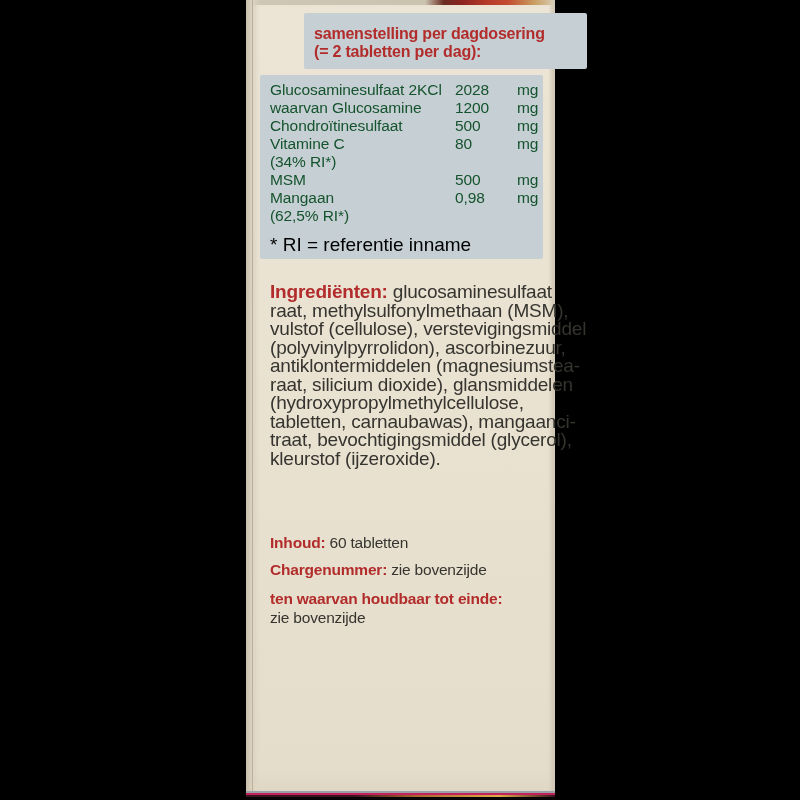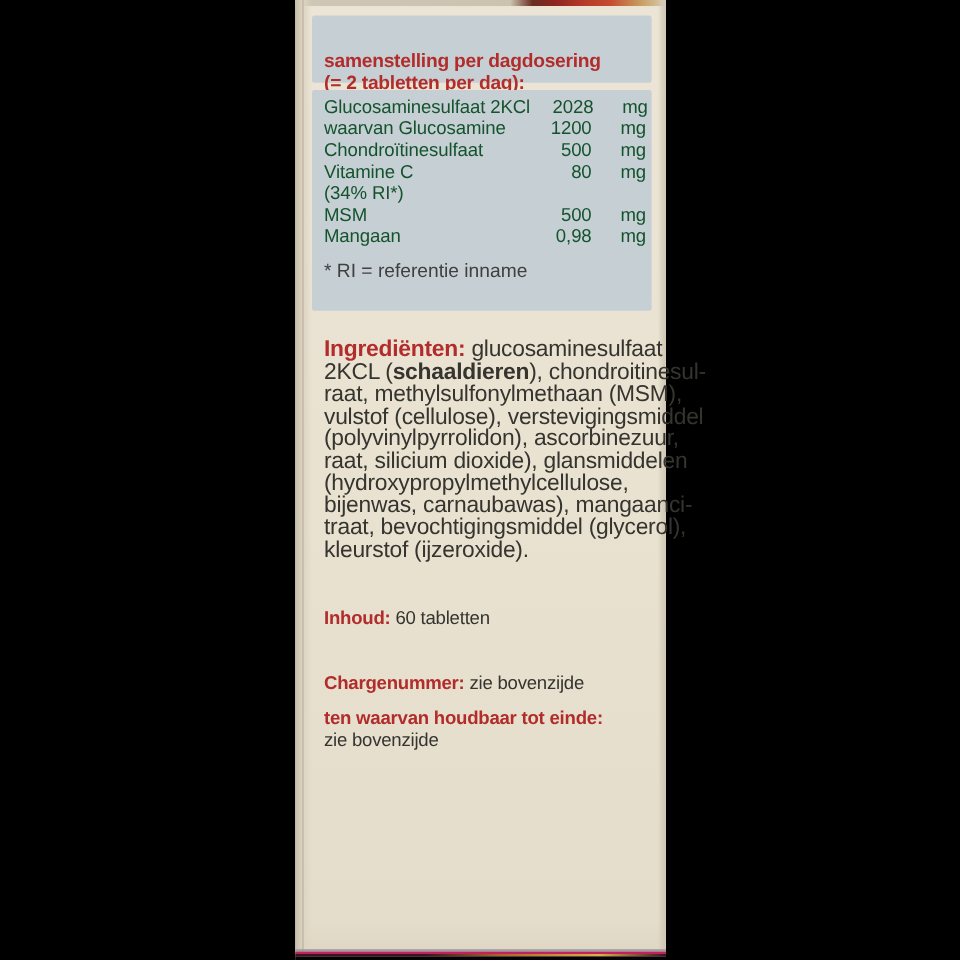--- a/index.html
+++ b/index.html
@@ -70,22 +70,23 @@
   .panel-blue {
     position: absolute;
     left: 14px;
     width: 283px;
     background: #c6cfd3;
     border-radius: 2px;
   }
   .panel-header {
     top: 13px;
     height: 56px;
-    padding: 30px 0 0 10px;
+    padding: 12px 0 0 10px;
     box-sizing: border-box;
+    margin-left: 44px;
   }
   .panel-table {
     top: 75px;
     height: 184px;
     padding: 6px 0 0 10px;
     box-sizing: border-box;
   }
   .red-bold {
     color: #b22c2b;
     font-weight: bold;
@@ -98,27 +99,27 @@
   }
   .nutrient-row {
     display: flex;
     font-size: 15.5px;
     line-height: 18px;
     letter-spacing: -0.1px;
     color: #14532d;
     white-space: nowrap;
   }
   .nutrient-name { flex: 1; }
-  .nutrient-amount { width: 56px; text-align: right; }
-  .nutrient-unit { width: 26px; margin-left: 24px; }
+  .nutrient-amount { width: 56px; }
+  .nutrient-unit { width: 26px; margin-left: 6px; }
   .ri-footnote {
     margin-top: 11px;
-    font-size: 16px;
+    font-size: 19px;
     line-height: 18px;
-    color: #404040;
+    color: #000000;
     white-space: nowrap;
   }
 
   
   .ingredients {
     position: absolute;
     top: 283px;
     left: 24px;
     width: 292px;
     font-size: 19px;
@@ -129,21 +130,21 @@
   .ingredients div { white-space: nowrap; }
   .info-line {
     position: absolute;
     left: 24px;
     font-size: 15.5px;
     line-height: 19px;
     letter-spacing: -0.2px;
     color: #35342f;
     white-space: nowrap;
   }
-  .line-inhoud { top: 506px; }
+  .line-inhoud { top: 533px; }
   .line-charge { top: 560px; }
   .line-tht    { top: 589px; }
 </style>
 </head>
 <body>
 
 <div class="photo">
   <div class="box-panel">
 
     <div class="top-edge"></div>
@@ -186,35 +187,36 @@
         <span class="nutrient-name">MSM</span>
         <span class="nutrient-amount">500</span>
         <span class="nutrient-unit">mg</span>
       </div>
       <div class="nutrient-row">
         <span class="nutrient-name">Mangaan</span>
         <span class="nutrient-amount">0,98</span>
         <span class="nutrient-unit">mg</span>
       </div>
       <div class="nutrient-row">
+        <span class="nutrient-name">(62,5% RI*)</span>
         <span class="nutrient-amount"></span>
         <span class="nutrient-unit"></span>
       </div>
       <div class="ri-footnote">* RI = referentie inname</div>
     </div>
 
     <div class="ingredients">
       <div><span class="red-bold">Ingrediënten:</span><span> glucosaminesulfaat</span></div>
-      <div><span>2KCL (</span><b>schaaldieren</b><span>), chondroitinesul-</span></div>
       <div>raat, methylsulfonylmethaan (MSM),</div>
       <div>vulstof (cellulose), verstevigingsmiddel</div>
       <div>(polyvinylpyrrolidon), ascorbinezuur,</div>
+      <div>antiklontermiddelen (magnesiumstea-</div>
       <div>raat, silicium dioxide), glansmiddelen</div>
       <div>(hydroxypropylmethylcellulose,</div>
-      <div>bijenwas, carnaubawas), mangaanci-</div>
+      <div>tabletten, carnaubawas), mangaanci-</div>
       <div>traat, bevochtigingsmiddel (glycerol),</div>
       <div>kleurstof (ijzeroxide).</div>
     </div>
 
     <div class="info-line line-inhoud"><span class="red-bold">Inhoud:</span><span> 60 tabletten</span></div>
 
     <div class="info-line line-charge"><span class="red-bold">Chargenummer:</span><span> zie bovenzijde</span></div>
 
     <div class="info-line line-tht">
       <div class="red-bold">ten waarvan houdbaar tot einde:</div>

